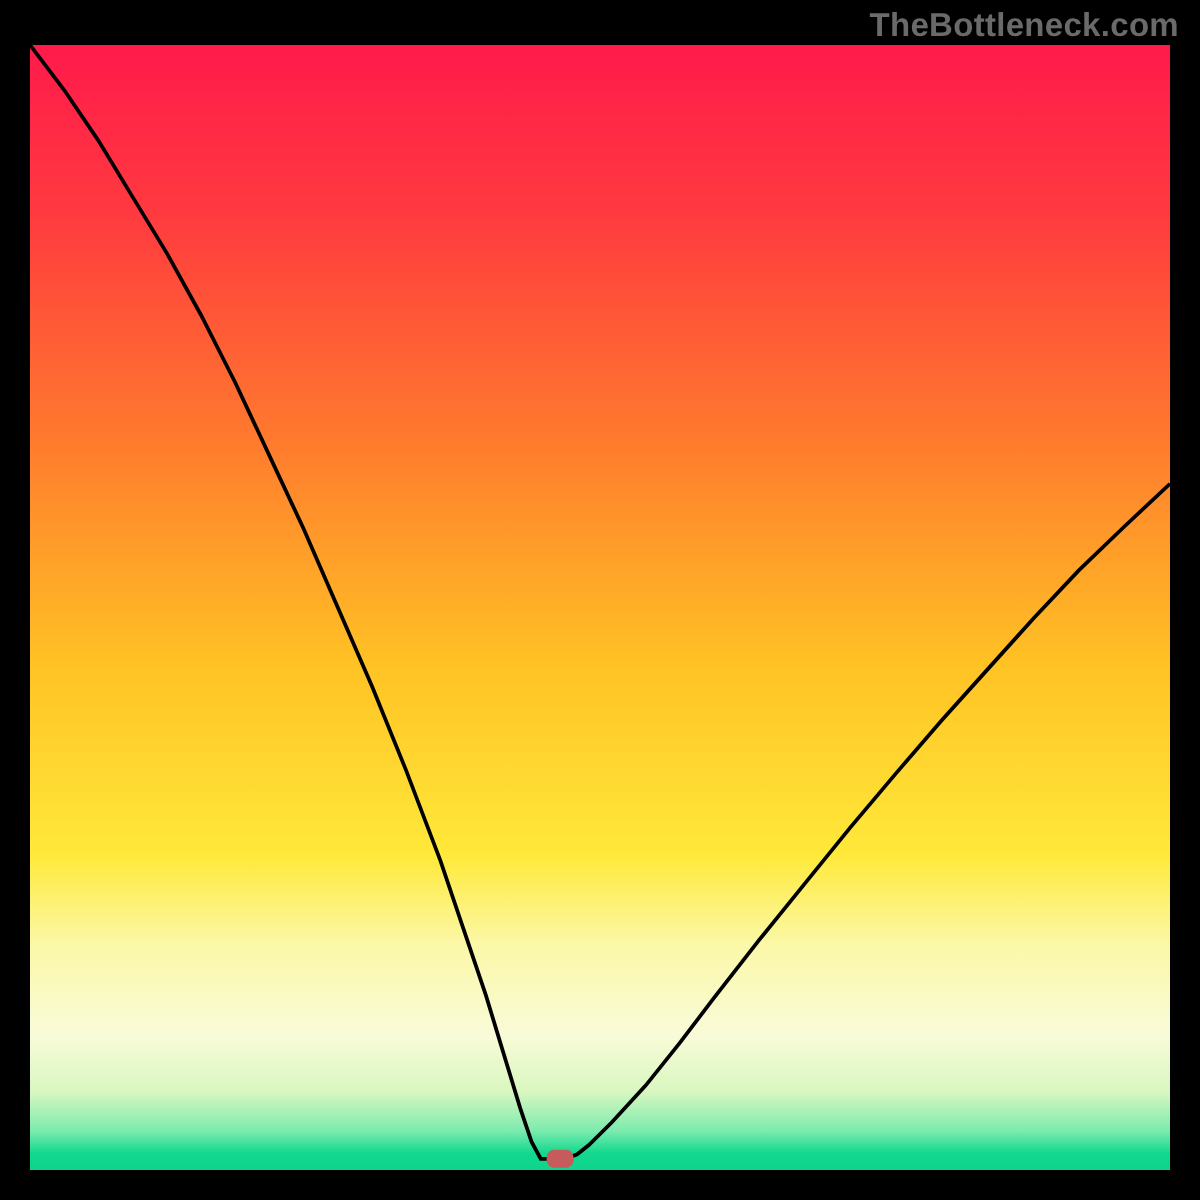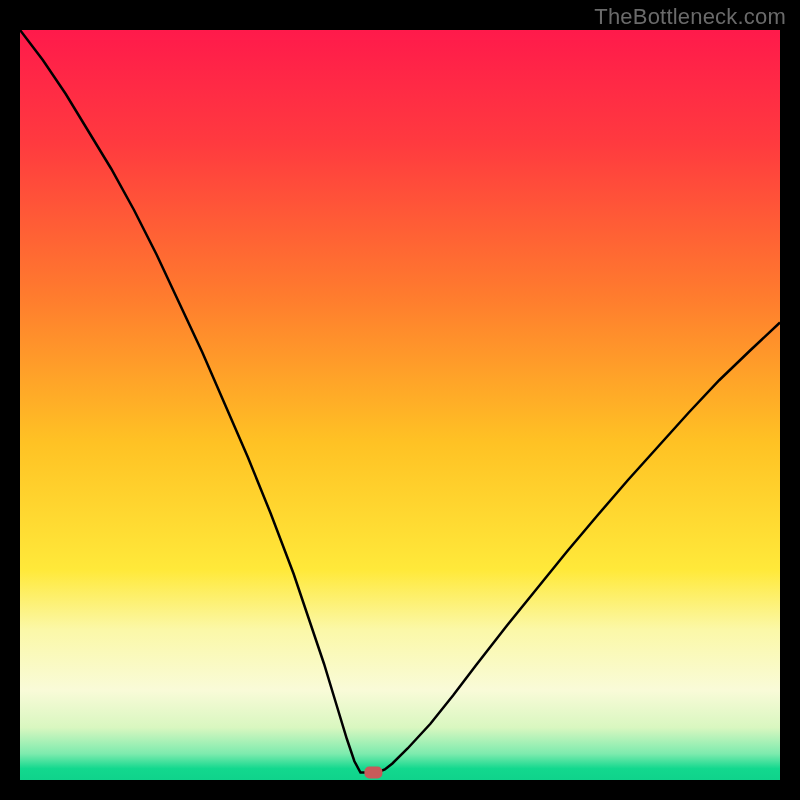--- a/index.html
+++ b/index.html
@@ -16,21 +16,21 @@
     width: 800px;
     height: 800px;
     background: #000;
   }
   .watermark {
     position: absolute;
     top: 4px;
     right: 14px;
     color: #6a6a6a;
     font-size: 22px;
-    font-weight: 400;
+    font-weight: 700;
     letter-spacing: 0.2px;
     user-select: none;
   }
   .plot {
     position: absolute;
     left: 20px;
     top: 30px;
     width: 760px;
     height: 750px;
   }

